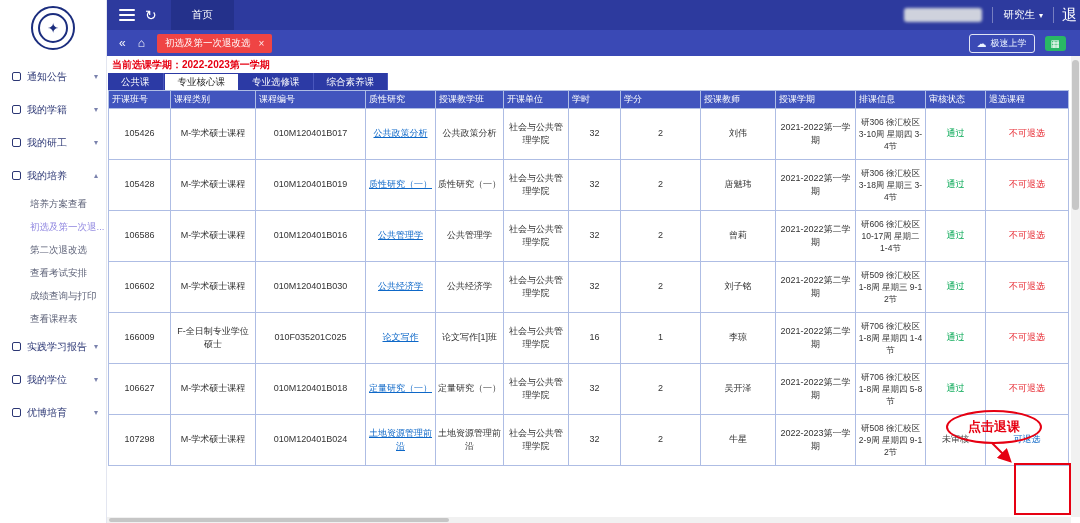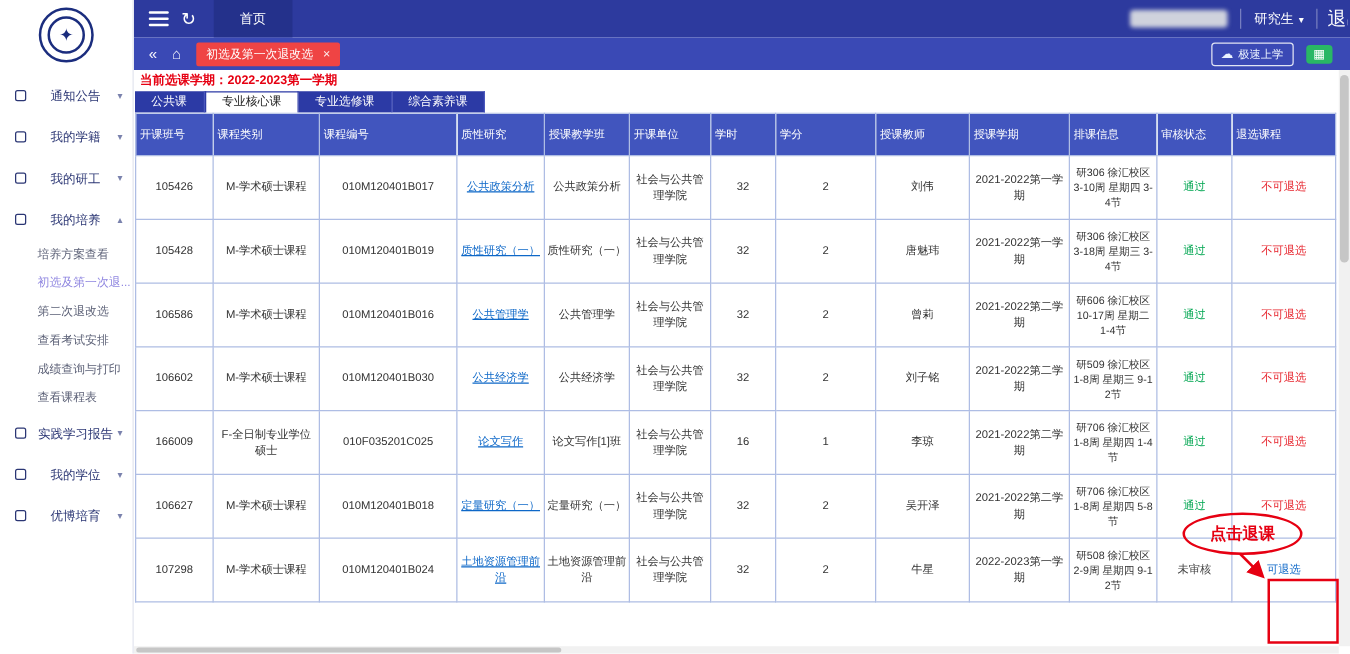--- a/index.html
+++ b/index.html
@@ -5,21 +5,21 @@
   * { margin:0; padding:0; box-sizing:border-box; }
   html,body { width:1080px; height:523px; overflow:hidden; }
   body { font-family:"Liberation Sans","DejaVu Sans",sans-serif; background:#fff; position:relative; }
 
   
   .sidebar { position:absolute; left:0; top:0; width:107px; height:523px; background:#fff; border-right:1px solid #e3e6f0; z-index:5; }
   .logo-area { height:56px; display:flex; align-items:center; justify-content:center; }
   .logo { width:44px; height:44px; border-radius:50%; border:2px solid #1b2d7e; background:#fff; display:flex; align-items:center; justify-content:center; }
   .logo-inner { width:30px; height:30px; border-radius:50%; border:2px solid #1b2d7e; color:#1b2d7e; font-size:14px; display:flex; align-items:center; justify-content:center; }
   .nav { padding-top:4px; }
-  .nav-item { height:33px; display:flex; align-items:center; padding:0 8px 0 12px; font-size:10px; color:#2b3674; cursor:pointer;text-align:center; }
+  .nav-item { height:33px; display:flex; align-items:center; padding:0 8px 0 12px; font-size:10px; color:#2b3674; cursor:pointer; }
   .nav-ico { width:9px; height:9px; border:1px solid #2b3674; border-radius:2px; margin-right:6px; flex:0 0 auto; }
   .nav-label { flex:1; white-space:nowrap; overflow:hidden; }
   .nav-chev { font-size:8px; color:#7a82ad; }
   .nav-sub { height:23px; line-height:23px; padding-left:30px; font-size:9.5px; color:#5c6177; white-space:nowrap; overflow:hidden; cursor:pointer; }
   .nav-sub.active { color:#8f86e0; }
 
   
   .topbar { position:absolute; left:107px; top:0; right:0; height:30px; background:#2d3a9e; display:flex; align-items:center; color:#fff; z-index:4; }
   .burger { width:16px; margin:0 10px 0 12px; display:inline-flex; flex-direction:column; gap:3px; cursor:pointer; }
   .burger i { display:block; height:2px; background:#fff; border-radius:1px; }
@@ -43,21 +43,21 @@
   
   .content { position:absolute; left:107px; top:56px; right:0; bottom:0; background:#fff; }
   .notice { position:absolute; left:5px; top:1px; height:15px; line-height:15px; font-size:10px; font-weight:bold; color:#e60012; white-space:nowrap; }
   .cat-tabs { position:absolute; left:1px; top:17px; height:17px; display:flex; }
   .cat-tab { background:#2c3aa5; color:#fff; font-size:9.5px; line-height:17px; padding:0 13px; border-right:1px solid #4a57bd; cursor:pointer; white-space:nowrap; }
   .cat-tab.active { background:#fff; color:#222; border:1px solid #2c3aa5; border-bottom:none; line-height:15px; }
 
   .table-wrap { position:absolute; left:1px; top:34px; right:10px; bottom:6px; overflow:hidden; }
   table { border-collapse:collapse; table-layout:fixed; width:960px; }
   th, td { border:1px solid #aebde4; overflow:hidden; }
-  th { background:#4155be; color:#fff; font-weight:normal; font-size:9px; height:34px; text-align:left; padding:0 3px; white-space:nowrap; }
+  th { background:#4155be; color:#fff; font-weight:normal; font-size:9px; height:18px; text-align:left; padding:0 3px; white-space:nowrap; }
   td { font-size:9px; color:#333; text-align:center; vertical-align:middle; height:51px; padding:1px 2px; line-height:1.45; word-break:break-all; }
   td.link { color:#0e68c8; text-decoration:underline; cursor:pointer; }
   td.sched { font-size:8.5px; text-align:center; }
   td.ok { color:#00a651; }
   td.pending { color:#444; }
   td.drop-no { color:#e6212a; }
   td.drop-yes { color:#0e68c8; cursor:pointer; }
 
   .vscroll { position:absolute; right:0; top:0; bottom:6px; width:9px; background:#f1f1f1; }
   .vscroll .thumb { position:absolute; top:4px; left:1px; width:7px; height:150px; background:#c6c6c6; border-radius:4px; }

